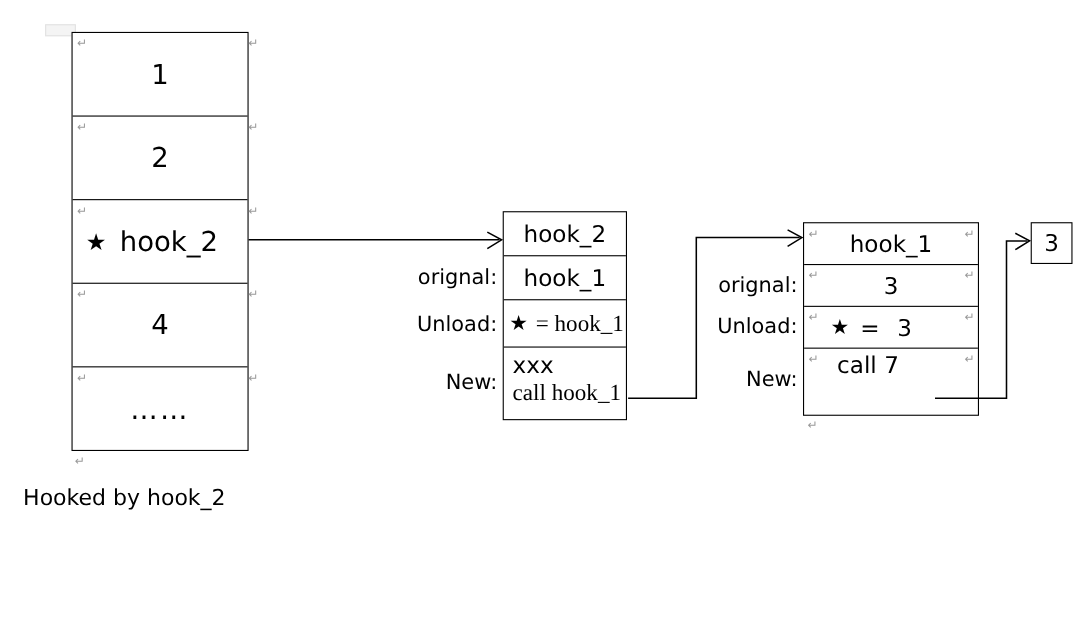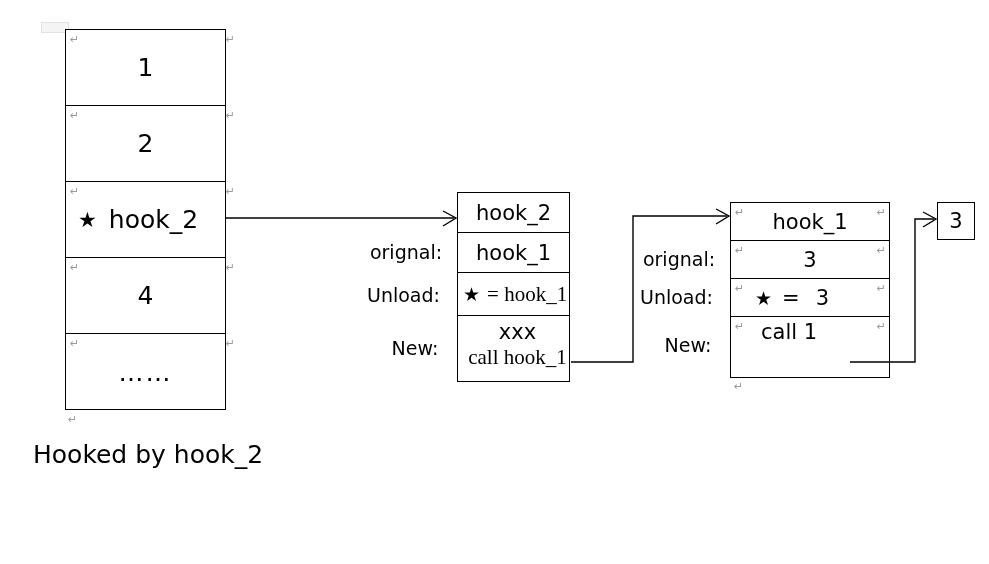--- a/index.html
+++ b/index.html
@@ -77,21 +77,21 @@
     width: 113px; height: 190px;
   }
   #table2 .wrow { font-size: 21px; }
   #table2 .r1 { height: 40px; }
   #table2 .r2 { height: 40px; }
   #table2 .r3 { height: 43px; justify-content: flex-start; padding-left: 5px; }
   #table2 .r4 {
     height: 67px;
     display: block;
     padding: 4px 0 0 8px;
-    text-align: center;
+    text-align: left;
     line-height: 1.18;
   }
   #table2 .r3 .star { font-size: 19px; margin-right: 7px; }
   .overflow-txt { white-space: nowrap; font-family: Liberation Serif, serif; }
 
   
   #table3 {
     left: 730px; top: 202px;
     width: 160px; height: 176px;
   }
@@ -115,35 +115,35 @@
     width: 38px; height: 38px;
     display: flex; align-items: center; justify-content: center;
     font-size: 21px;
   }
 
   
   .rowlabel {
     position: absolute;
     font-size: 19px;
     white-space: nowrap;
-    text-align: center;
+    text-align: right;
   }
   #lbl2-orig   { left: 360px; top: 241px; width: 92px; }
   #lbl2-unload { left: 355px; top: 284px; width: 97px; }
   #lbl2-new    { left: 378px; top: 337px; width: 74px; }
 
   #lbl3-orig   { left: 633px; top: 248px; width: 92px; }
   #lbl3-unload { left: 628px; top: 286px; width: 97px; }
   #lbl3-new    { left: 651px; top: 334px; width: 74px; }
 
   
   #caption {
     position: absolute;
-    left: 33px; top: 440px;
-    font-size: 25px;
+    left: 21px; top: 440px;
+    font-size: 20px;
     white-space: nowrap;
   }
 
   
   #connectors {
     position: absolute;
     left: 0; top: 0;
     width: 989px; height: 564px;
     pointer-events: none;
   }
@@ -235,21 +235,21 @@
     <div class="wrow r3">
       <span class="pilcrow pc-l">↵</span>
       <span class="pilcrow pc-r-in">↵</span>
       <span class="star">★</span>
       <span class="eq">=</span>
       <span>3</span>
     </div>
     <div class="wrow r4">
       <span class="pilcrow pc-l">↵</span>
       <span class="pilcrow pc-r-in">↵</span>
-      <div>call 1</div>
+      <div>call 7</div>
     </div>
   </div>
 
   <span class="pilcrow" style="left:734px; top:381px;">↵</span>
 
   <div class="rowlabel" id="lbl3-orig">orignal:</div>
   <div class="rowlabel" id="lbl3-unload">Unload:</div>
   <div class="rowlabel" id="lbl3-new">New:</div>
 
   <div class="wtable" id="box3">

